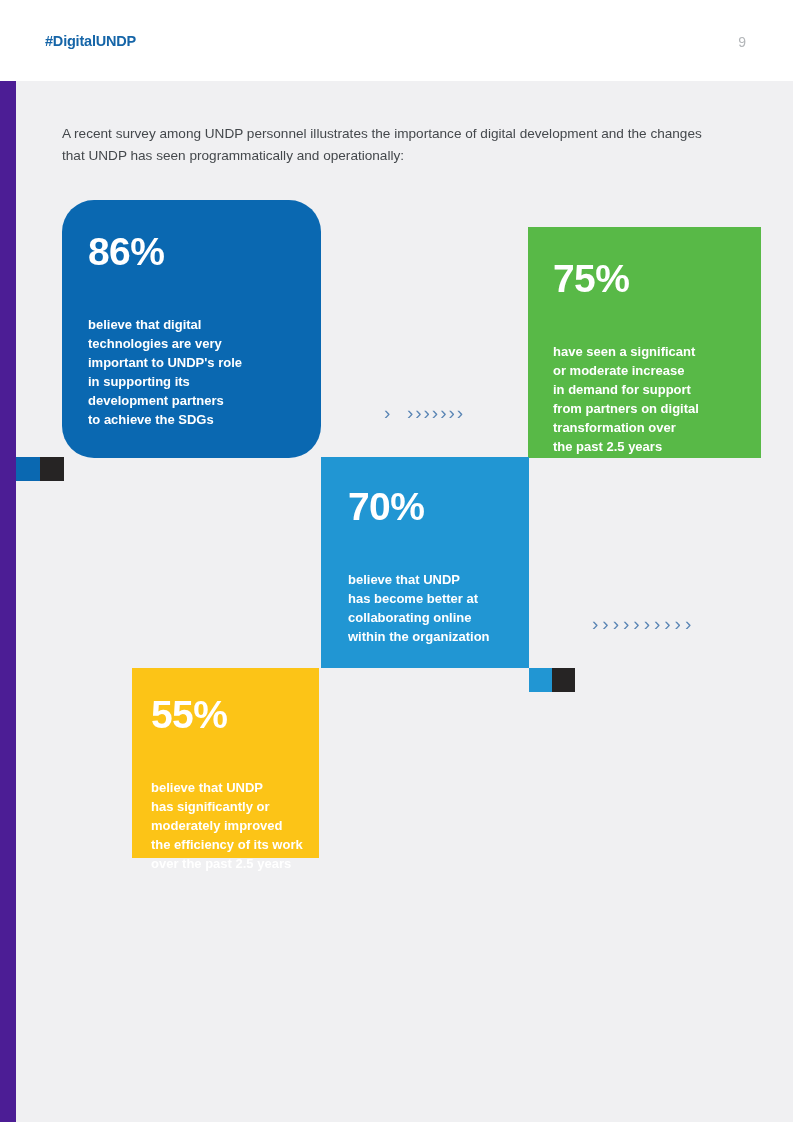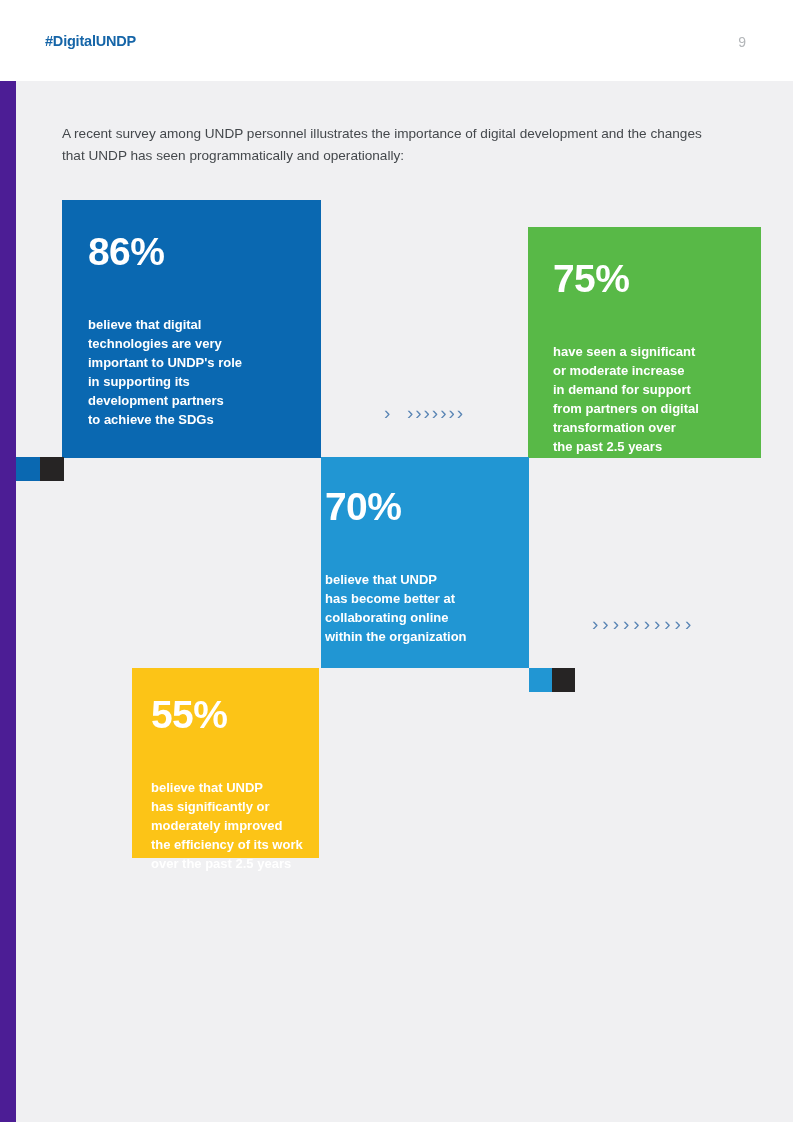--- a/index.html
+++ b/index.html
@@ -96,38 +96,39 @@
   }
 
   
   .card-86 {
     left: 46px;
     top: 119px;
     width: 259px;
     height: 258px;
     background: #0a68b1;
     padding: 32px 26px 0 26px;
+    border-radius: 32px;
   }
   
   .card-75 {
     left: 512px;
     top: 146px;
     width: 233px;
     height: 231px;
     background: #58b947;
     padding: 32px 16px 0 25px;
   }
   
   .card-70 {
     left: 305px;
     top: 376px;
     width: 208px;
     height: 211px;
     background: #2196d3;
-    padding: 30px 22px 0 4px;
+    padding: 30px 22px 0 27px;
   }
   
   .card-55 {
     left: 116px;
     top: 587px;
     width: 187px;
     height: 190px;
     background: #fcc417;
     padding: 27px 4px 0 19px;
   }

